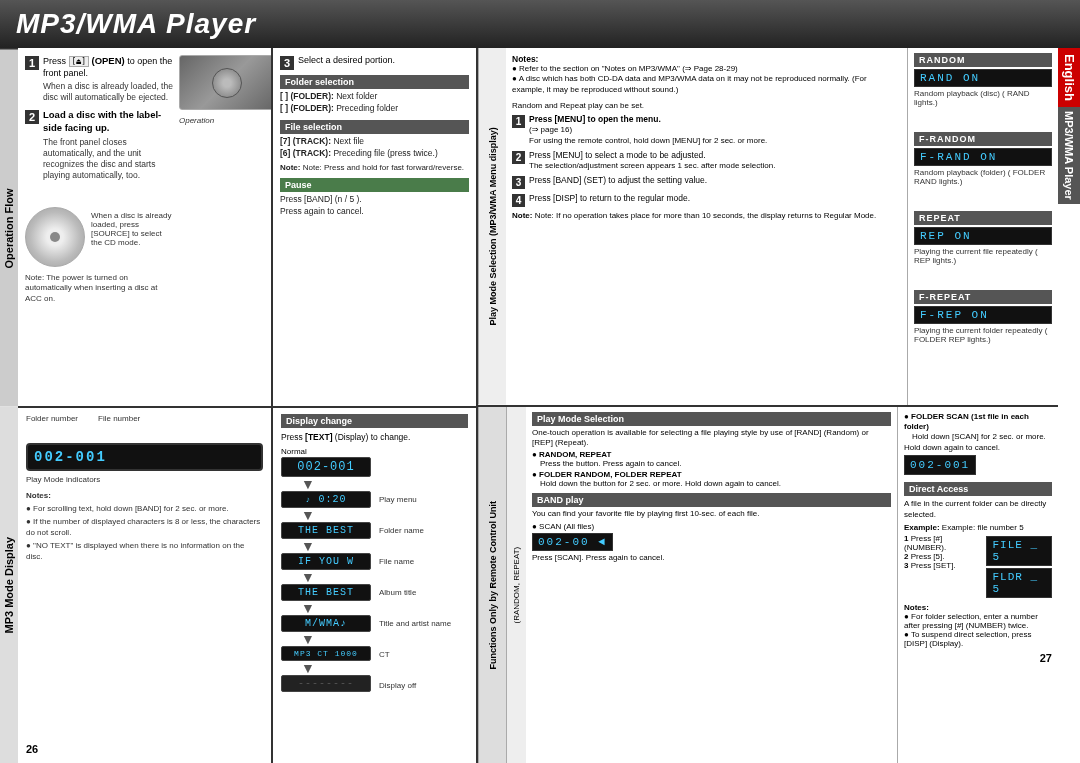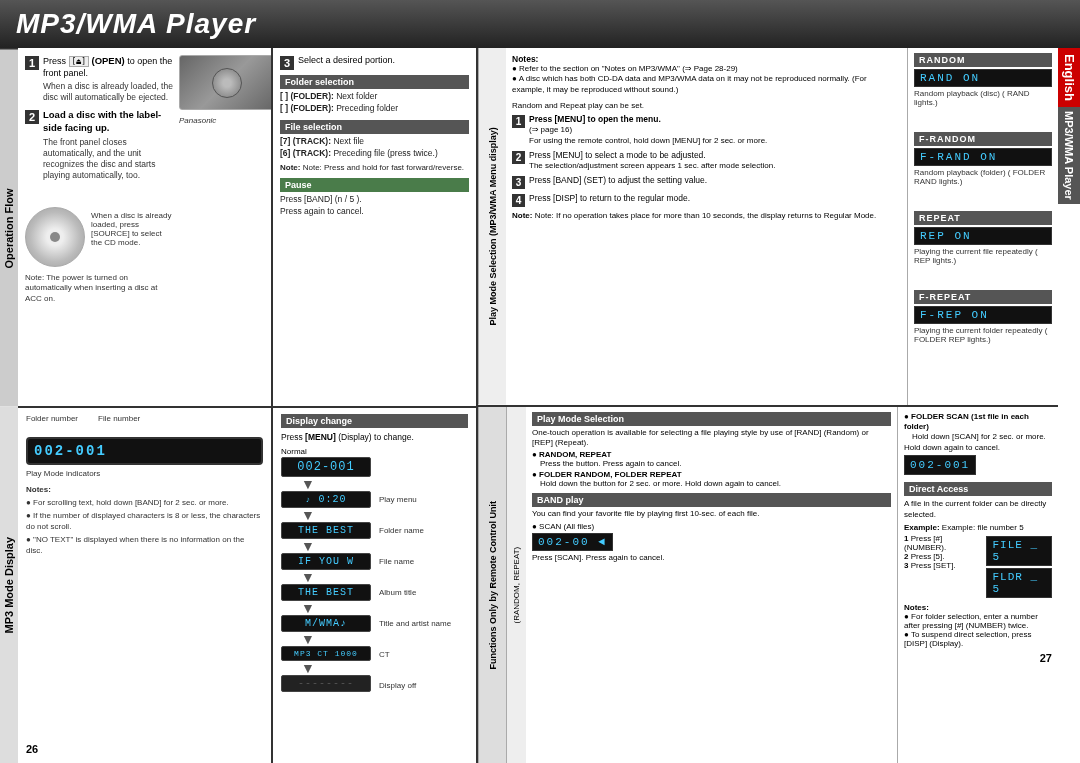--- a/index.html
+++ b/index.html
@@ -115,21 +115,21 @@
     .note-box {
       font-size: 8px;
       color: #333;
       margin-top: 6px;
       line-height: 1.3;
     }
 
     .display-labels {
       display: flex;
       gap: 20px;
-      margin-bottom: 14px;
+      margin-bottom: 20px;
       font-size: 8px;
       color: #333;
       text-align: center;
     }
 
     .display-unit {
       background: #111;
       border: 2px solid #333;
       border-radius: 4px;
       padding: 4px 6px;
@@ -426,21 +426,21 @@
               <div class="source-note">When a disc is already loaded, press [SOURCE] to select the CD mode.</div>
             </div>
 
             <div class="note-box">Note: The power is turned on automatically when inserting a disc at ACC on.</div>
           </div>
 
           <div style="width:85px; flex-shrink:0;">
             <div class="cd-player-img">
               <div class="cd-player-inner"></div>
             </div>
-            <div style="font-size:8px; color:#333; font-style:italic;">Panasonic</div>
+            <div style="font-size:8px; color:#333; font-style:italic;">Operation</div>
           </div>
         </div>
       </div>
 
       <div style="flex:1; padding:6px 8px; position:relative;">
         <div class="display-labels">
           <span>Folder number</span>
           <span>File number</span>
         </div>
         <div class="display-unit">002-001</div>
@@ -486,21 +486,21 @@
           <div class="section-title green-bg">Pause</div>
           <div class="section-content">
             <div>Press [BAND] (n / 5 ).</div>
             <div>Press again to cancel.</div>
           </div>
         </div>
       </div>
 
       <div style="flex:1; padding:6px 8px;">
         <div class="section-title" style="margin-bottom:4px;">Display change</div>
-        <div style="font-size:8.5px; margin-bottom:5px;">Press <strong>[MENU]</strong> (Display) to change.</div>
+        <div style="font-size:8.5px; margin-bottom:5px;">Press <strong>[TEXT]</strong> (Display) to change.</div>
 
         <div style="display:flex; gap:8px;">
           <div>
 
             <div style="font-size:8px; margin-bottom:1px;">Normal</div>
             <div class="display-screen main-screen">002-001</div>
             <div class="arrow-down">▼</div>
             <div class="display-screen">
               <span style="font-size:8px;">♪</span> <span>0:20</span>
             </div>

